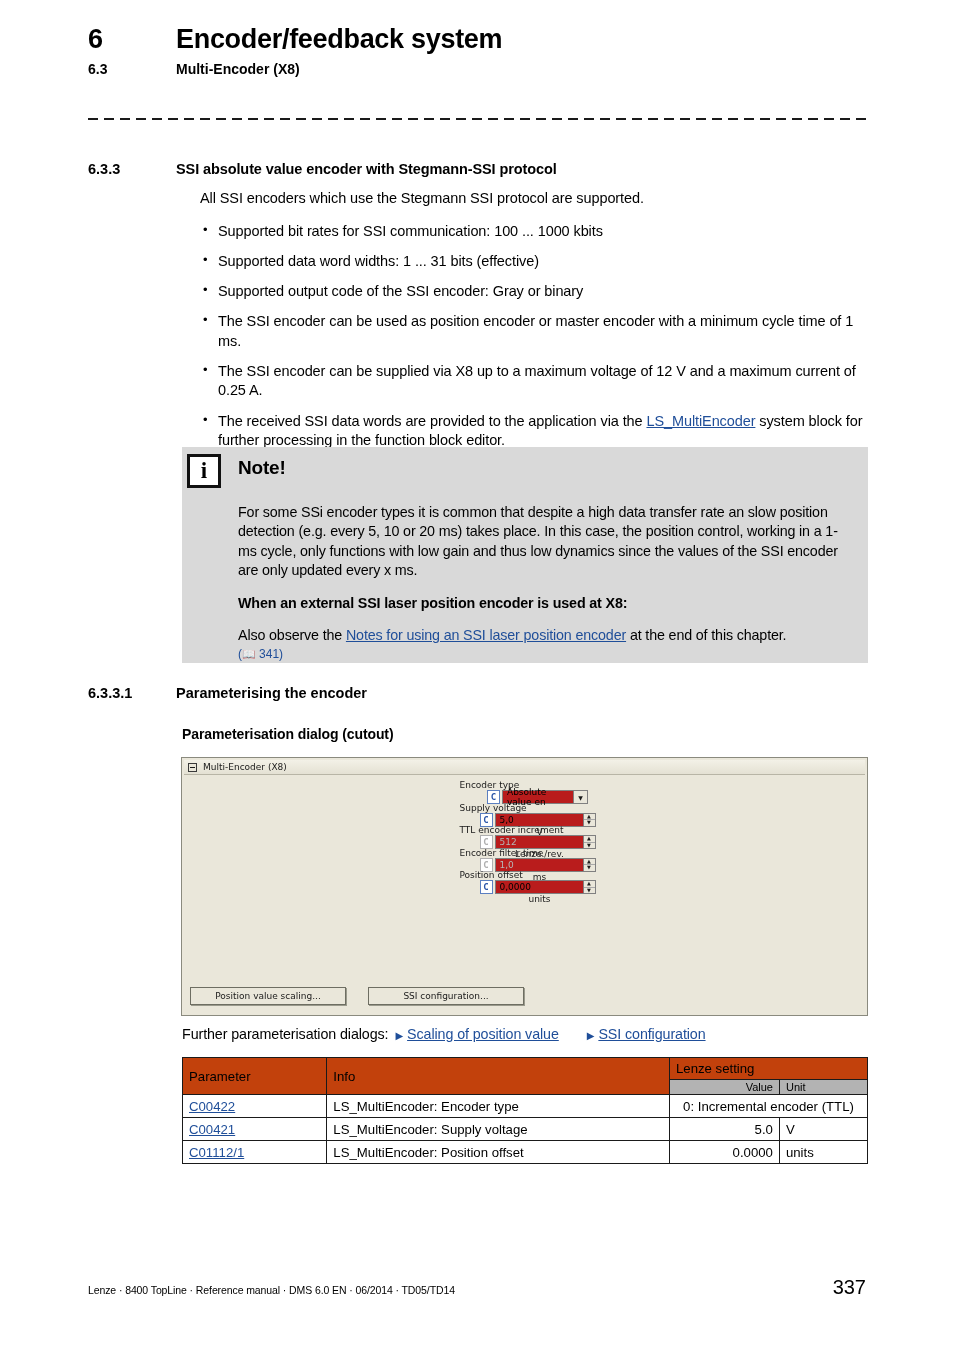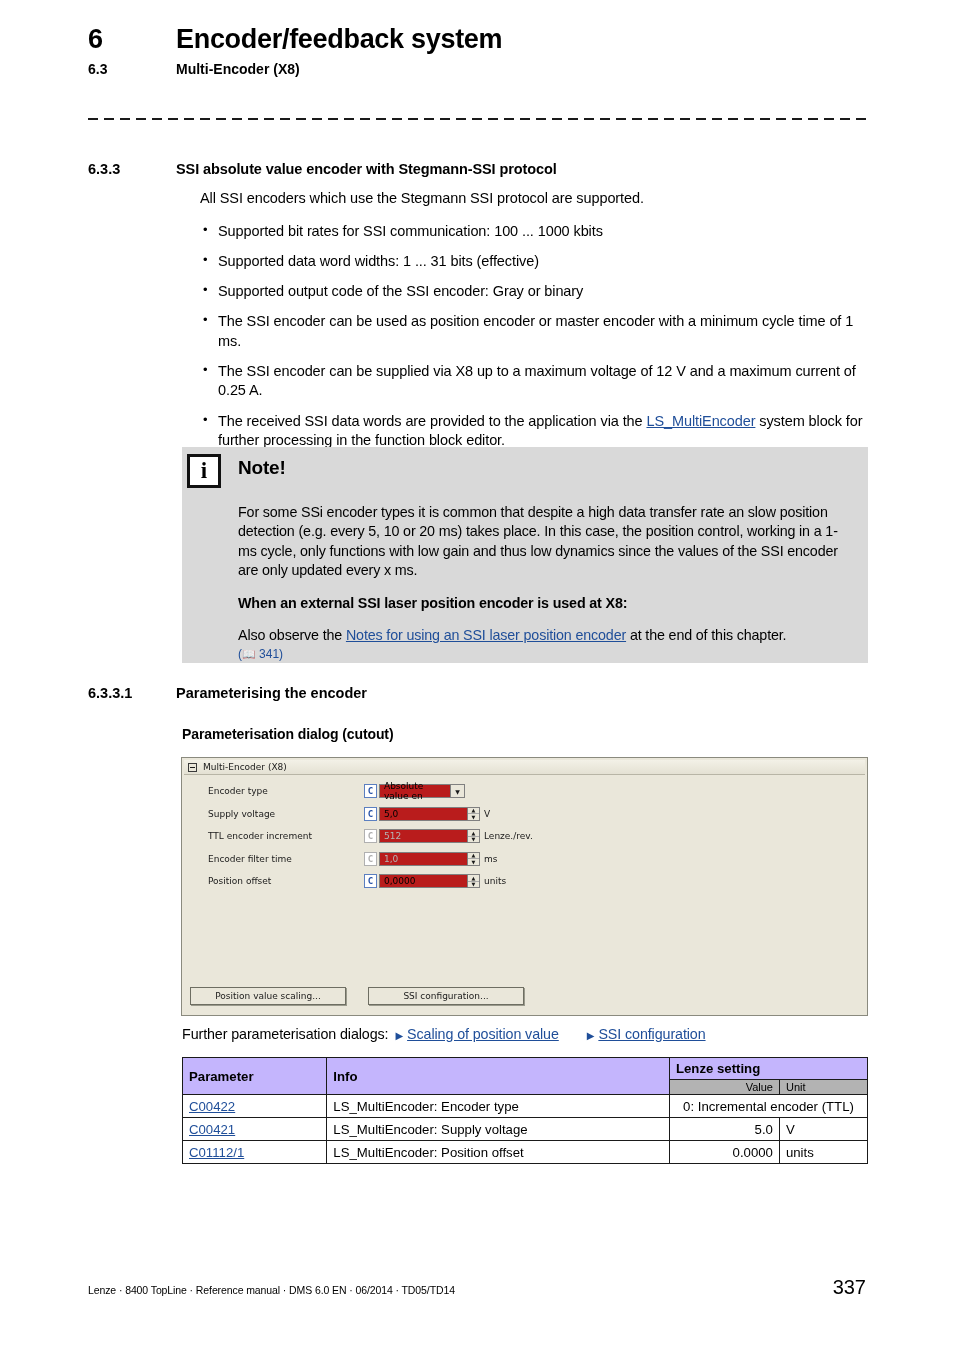--- a/index.html
+++ b/index.html
@@ -96,21 +96,21 @@
   .collapse-box {
     width: 9px; height: 9px; border: 1px solid #3a3a3a; background: #EAE7DA;
     position: relative; flex: 0 0 auto;
   }
   .collapse-box::before {
     content: ""; position: absolute; left: 1px; top: 3px; width: 5px; height: 1px; background: #1a1a1a;
   }
   .dlg-title-text { font-size: 9px; color: #1a1a1a; letter-spacing: 0px; }
 
   .dlg-fields { position: absolute; left: 0; top: 22px; width: 100%; }
-  .frow { display: flex; align-items: center; height: 22.5px; padding-left: 26px; }
+  .frow { display: flex; align-items: center; height: 22.5px; padding-left: 26px; flex-direction: column; }
   .flabel { width: 156px; font-size: 9px; color: #1a1a1a; }
   .cbadge {
     width: 13px; height: 14px; border: 1px solid #5b7fc0; background: #ffffff;
     color: #2a55a8; font-size: 9px; font-weight: bold;
     display: flex; align-items: center; justify-content: center;
     font-family: "DejaVu Sans Mono", monospace; margin-right: 2px; flex: 0 0 auto;
   }
   .cbadge.dis { border-color: #b0b0b0; color: #b0b0b0; }
   .fctrl { display: flex; align-items: stretch; }
   .fbox {
@@ -157,21 +157,21 @@
   .tri2 { color: #1F4E99; font-size: 10px; margin: 0 4px 0 28px; }
 
   
   .ptable {
     position: absolute; left: 182px; top: 1057px; width: 686px;
     border-collapse: collapse; font-size: 13.2px;
   }
   .ptable th, .ptable td {
     border: 1px solid #1a1a1a; padding: 3px 6px; vertical-align: middle;
   }
-  .ptable thead th { background: #c4b5fd; font-weight: bold; text-align: left; }
+  .ptable thead th { background: #c2410c; font-weight: normal; text-align: left; }
   .th-param { width: 134px; }
   .th-info { width: 318px; }
   .th-lenze { text-align: center; }
   .subhdr td { background: #B3B3B3; font-size: 11px; font-weight: normal; padding: 1px 6px; }
   .sub-value { text-align: right; width: 100px; }
   .sub-unit { text-align: left; width: 80px; }
   .ptable tbody td { height: 23px; }
   .cell-link { color: #1F4E99; text-decoration: underline; }
   .val { text-align: right; }
   .unit { text-align: left; }

